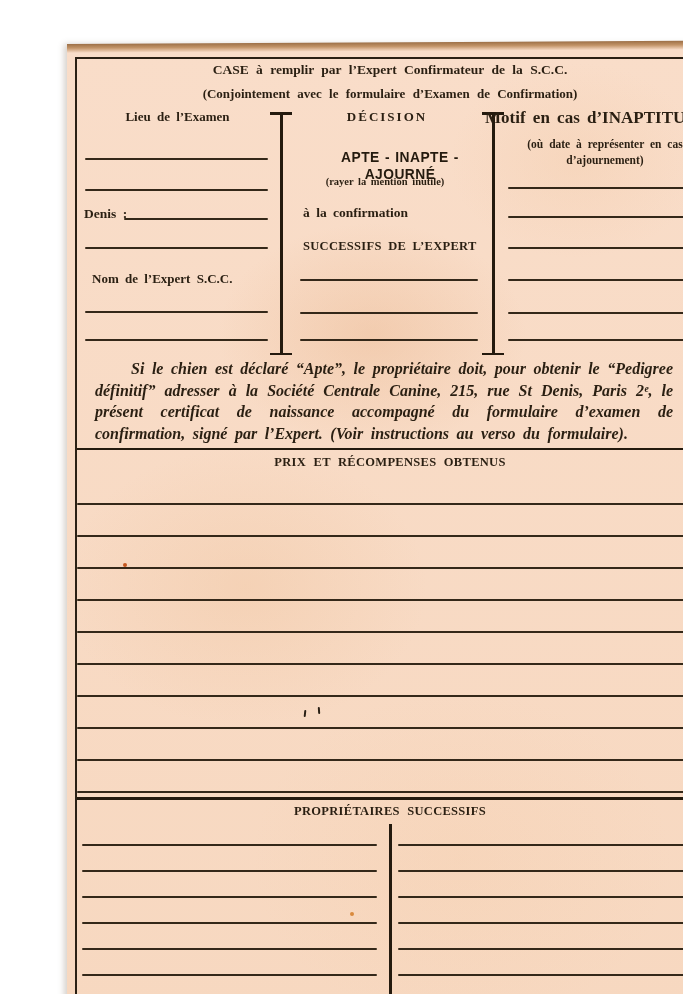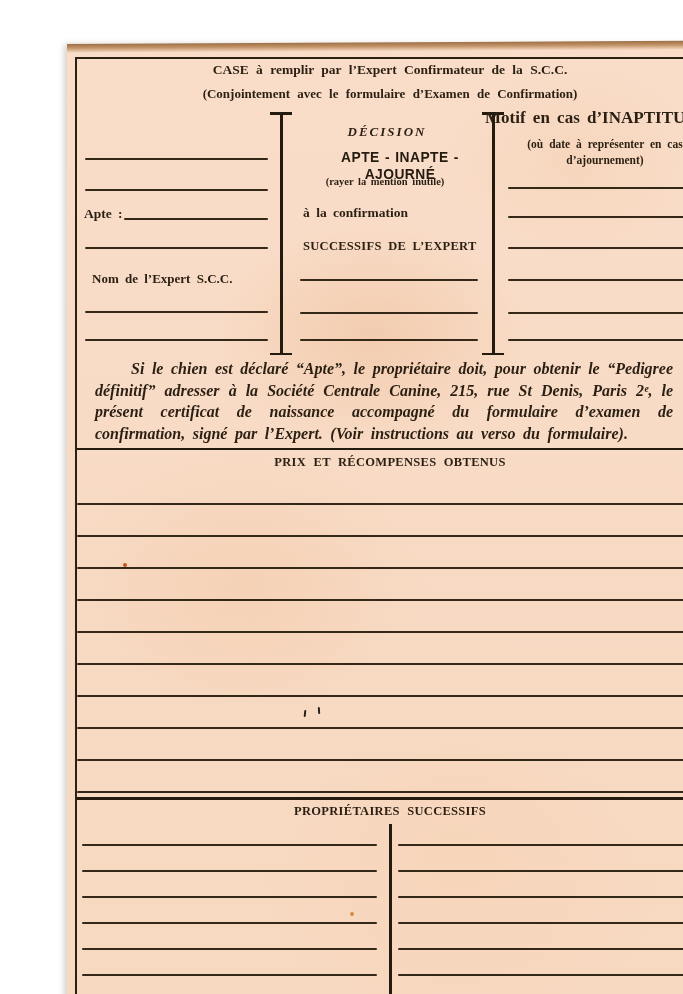--- a/index.html
+++ b/index.html
@@ -71,30 +71,31 @@
 
     <div class="tbar" style="left:203px">
       <i class="cap top"></i>
       <i class="cap bot"></i>
     </div>
     <div class="tbar" style="left:415px">
       <i class="cap top"></i>
       <i class="cap bot"></i>
     </div>
 
+    <div class="col-label center-label" style="left:8px;top:50px;width:185px;">Lieu de l’Examen</div>
     <div class="rule" style="left:8px;top:99px;width:183px;"></div>
     <div class="rule" style="left:8px;top:130px;width:183px;"></div>
-    <div class="col-label" style="left:7px;top:147px;font-size:13.5px;">Apte :</div>
+    <div class="col-label" style="left:7px;top:147px;font-size:13.5px;">Denis :</div>
     <div class="rule" style="left:47px;top:159px;width:144px;"></div>
     <div class="rule" style="left:8px;top:188px;width:183px;"></div>
     <div class="col-label" style="left:15px;top:212px;">Nom de l’Expert S.C.C.</div>
     <div class="rule" style="left:8px;top:252px;width:183px;"></div>
     <div class="rule" style="left:8px;top:280px;width:183px;"></div>
 
-    <div class="col-label center-label" style="left:225px;top:65px;width:170px;letter-spacing:2px;font-style:italic;">DÉCISION</div>
+    <div class="col-label center-label" style="left:225px;top:50px;width:170px;letter-spacing:2px;">DÉCISION</div>
     <div class="decision-options">APTE - INAPTE - AJOURNÉ</div>
     <div class="col-label center-label small-note" style="left:223px;top:117px;width:170px;">(rayer la mention inutile)</div>
     <div class="col-label" style="left:226px;top:146px;font-size:13.5px;">à la confirmation</div>
     <div class="col-label" style="left:226px;top:180px;font-size:12.5px;letter-spacing:.3px;">SUCCESSIFS DE L’EXPERT</div>
     <div class="rule" style="left:223px;top:220px;width:178px;"></div>
     <div class="rule" style="left:223px;top:253px;width:178px;"></div>
     <div class="rule" style="left:223px;top:280px;width:178px;"></div>
 
     <div class="col-label nowrap" style="left:408px;top:49px;font-size:17px;">Motif en cas d’INAPTITUDE</div>
     <div class="col-label center-label" style="left:428px;top:78px;width:200px;font-size:11.5px;line-height:15.5px;word-spacing:3px;">(où date à représenter en cas d’ajournement)</div>

